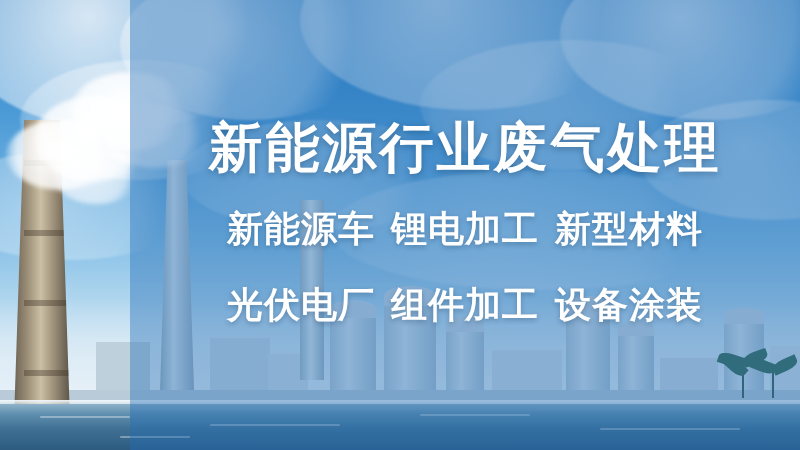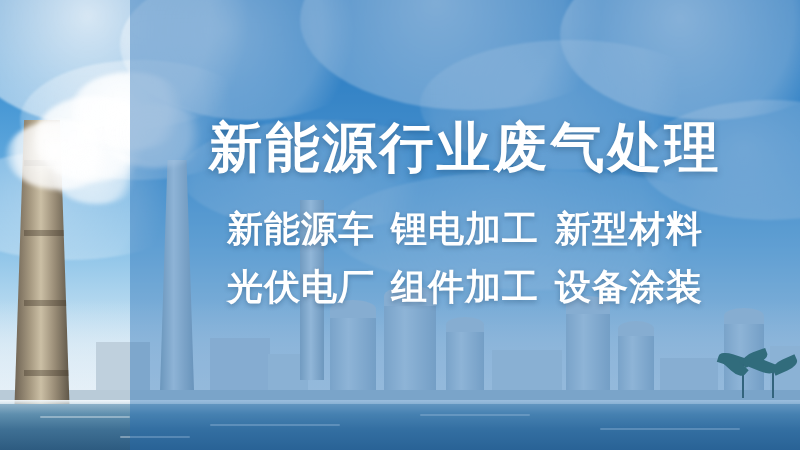--- a/index.html
+++ b/index.html
@@ -208,21 +208,21 @@
   .subline {
     color: #ffffff;
     font-size: 36px;
     font-weight: bold;
     letter-spacing: 1px;
     line-height: 1.0;
     margin-top: 34px;
     text-shadow: 0 2px 5px rgba(10,40,70,0.3);
     white-space: nowrap;
   }
-  .subline.second { margin-top: 22px; }
+  .subline.second { margin-top: 40px; }
   .sub-gap { display: inline-block; width: 16px; }
 </style>
 </head>
 <body>
 
 <div class="banner">
 
   <div class="sky"></div>
 
   <div class="cloud c1"></div>

